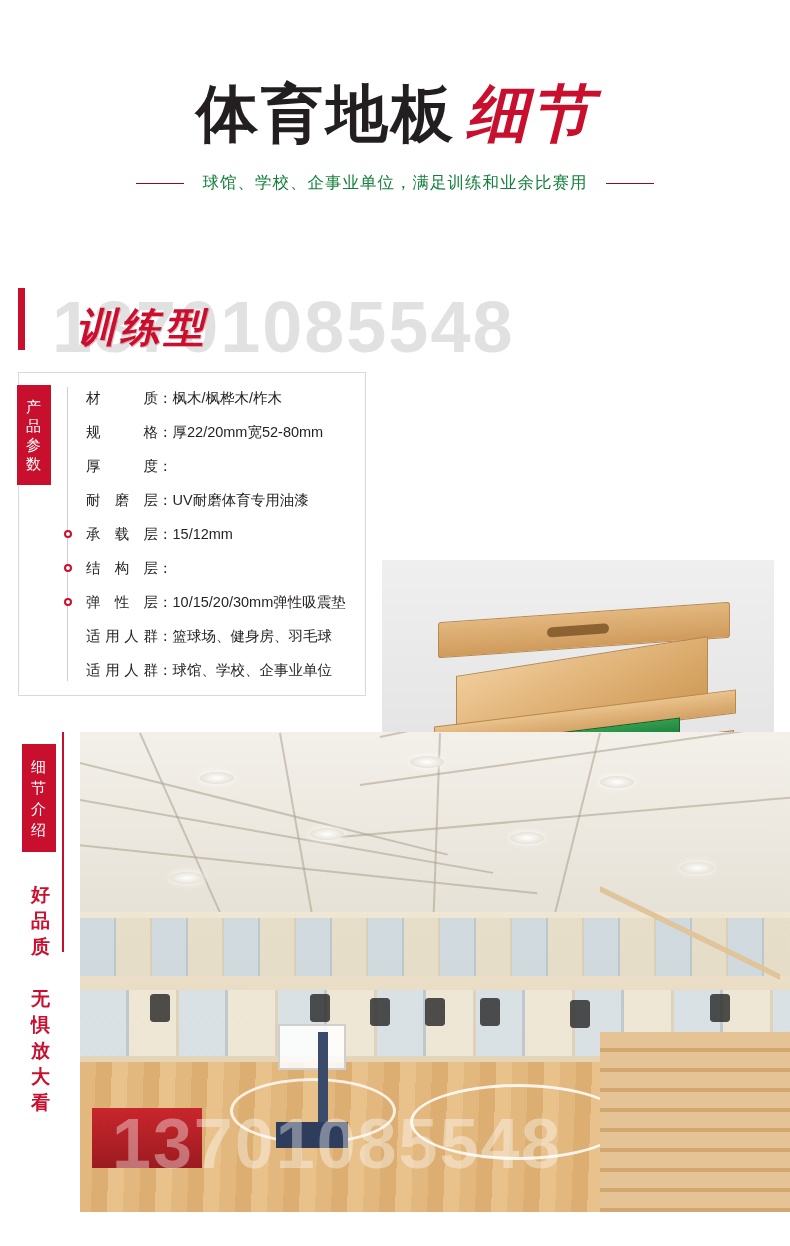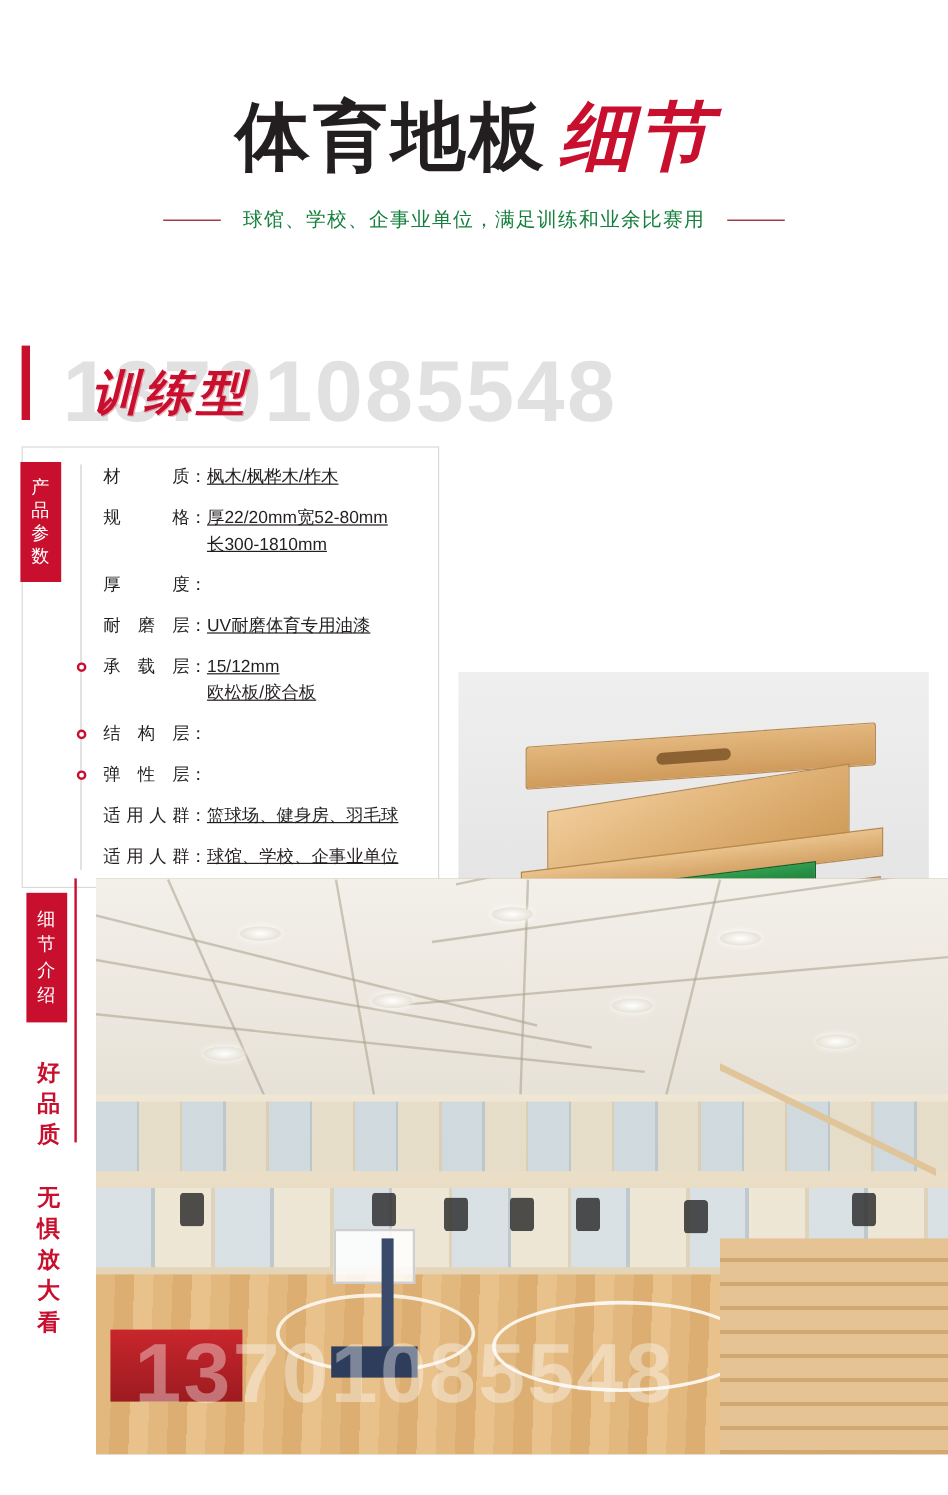--- a/index.html
+++ b/index.html
@@ -190,21 +190,20 @@
     color: #231f20;
     white-space: nowrap;
   }
   .param-colon {
     flex: 0 0 10px;
     text-align: center;
   }
   .param-value {
     flex: 1 1 auto;
     color: #231f20;
-    text-decoration: underline;
   }
   .param-value .v-line { display: block; }
   .dot {
     position: absolute;
     left: -22px;
     top: 7px;
     width: 8px;
     height: 8px;
     border-radius: 50%;
     border: 2px solid #c8102e;
@@ -494,55 +493,54 @@
           <span class="param-label">材质</span>
           <span class="param-colon">：</span>
           <span class="param-value">枫木/枫桦木/柞木</span>
         </div>
 
         <div class="param-row">
           <span class="param-label">规格</span>
           <span class="param-colon">：</span>
           <span class="param-value">
             <span class="v-line">厚22/20mm宽52-80mm</span>
-            <span class="v-line">长300-1810mm</span>
           </span>
         </div>
 
         <div class="param-row">
           <span class="param-label">厚度</span>
           <span class="param-colon">：</span>
         </div>
 
         <div class="param-row">
           <span class="param-label">耐磨层</span>
           <span class="param-colon">：</span>
           <span class="param-value">UV耐磨体育专用油漆</span>
         </div>
 
         <div class="param-row">
           <span class="dot"></span>
           <span class="param-label">承载层</span>
           <span class="param-colon">：</span>
           <span class="param-value">
             <span class="v-line">15/12mm</span>
-            <span class="v-line">欧松板/胶合板</span>
           </span>
         </div>
 
         <div class="param-row">
           <span class="dot"></span>
           <span class="param-label">结构层</span>
           <span class="param-colon">：</span>
         </div>
 
         <div class="param-row">
           <span class="dot"></span>
           <span class="param-label">弹性层</span>
           <span class="param-colon">：</span>
+          <span class="param-value">10/15/20/30mm弹性吸震垫</span>
         </div>
 
         <div class="param-row">
           <span class="param-label">适用人群</span>
           <span class="param-colon">：</span>
           <span class="param-value">篮球场、健身房、羽毛球</span>
         </div>
 
         <div class="param-row">
           <span class="param-label">适用人群</span>

